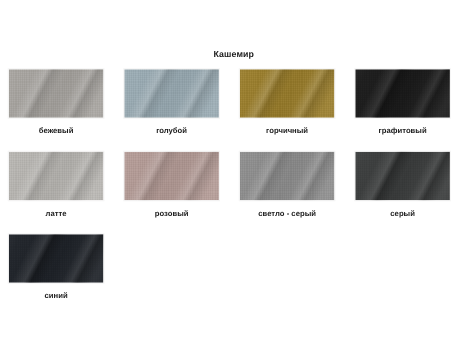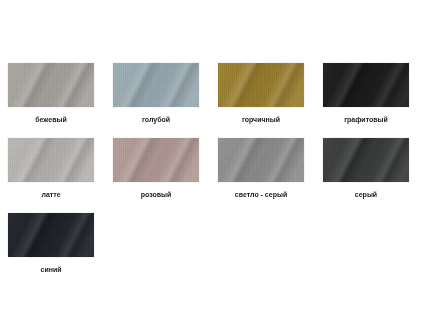--- a/index.html
+++ b/index.html
@@ -130,20 +130,21 @@
     text-align: center;
     line-height: 9px;
     white-space: nowrap;
   }
 </style>
 </head>
 <body style="background: rgb(255, 255, 255);">
 
 <div class="page">
 
+  <div class="title">Кашемир</div>
 
   <div class="grid">
     <div class="row">
         <div class="cell">
           <div class="swatch">
             <div class="base" style="background: rgb(168, 165, 160);"></div>
             <div class="weave"></div>
             <div class="sheen"></div>
             <div class="fold"></div>
           </div>

